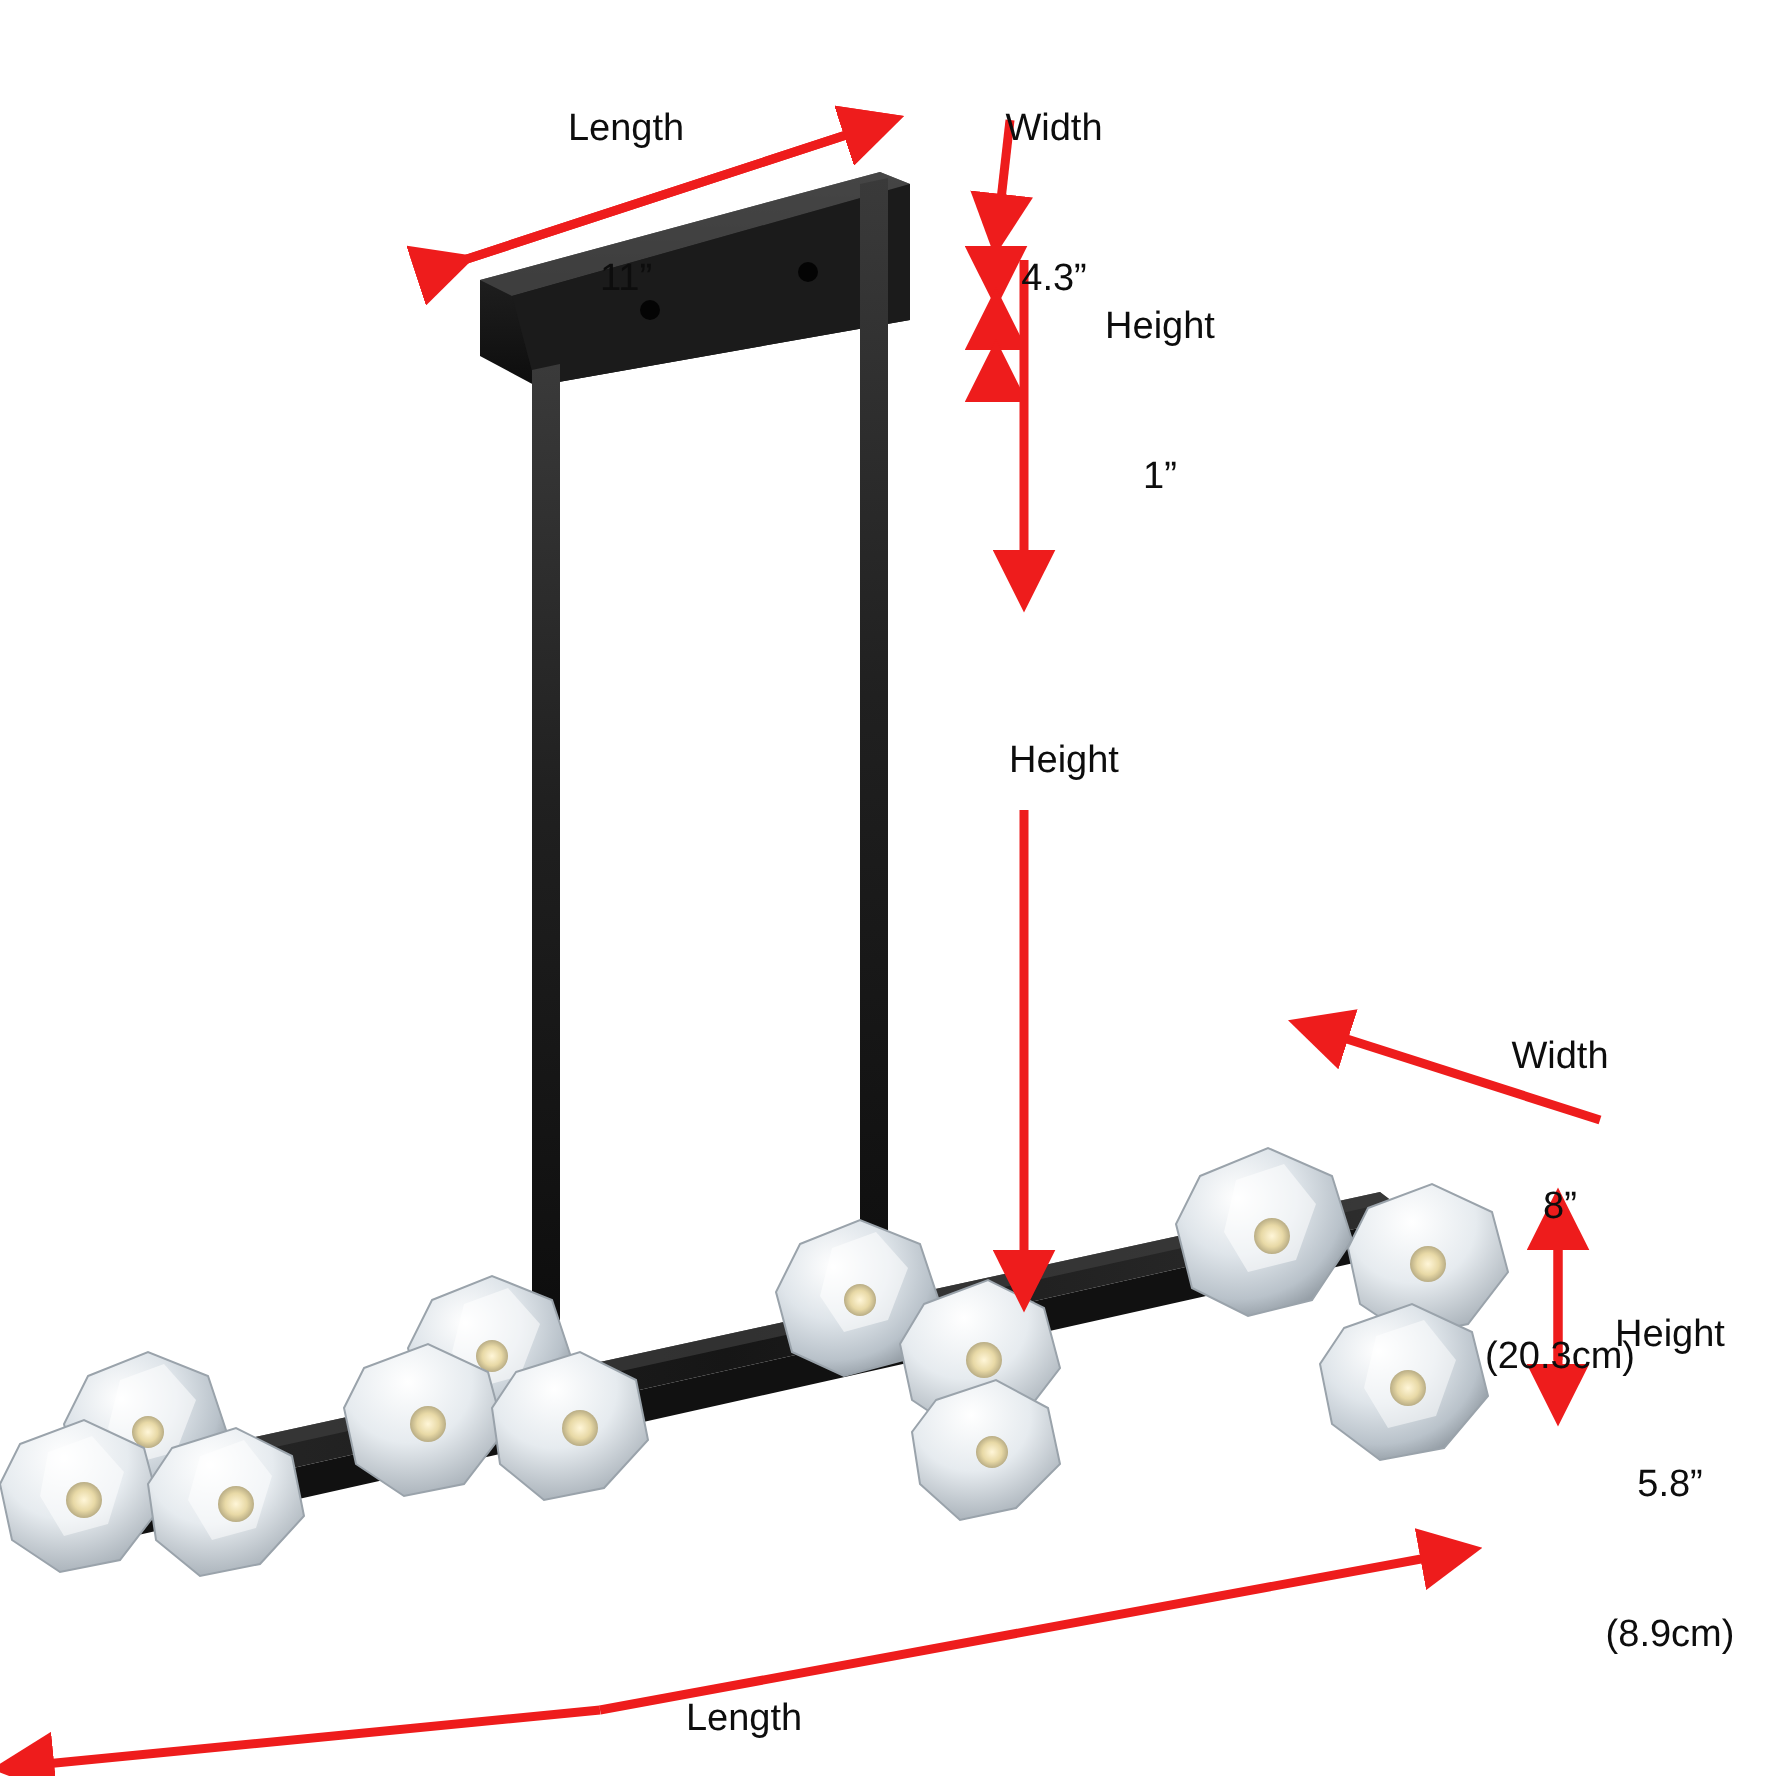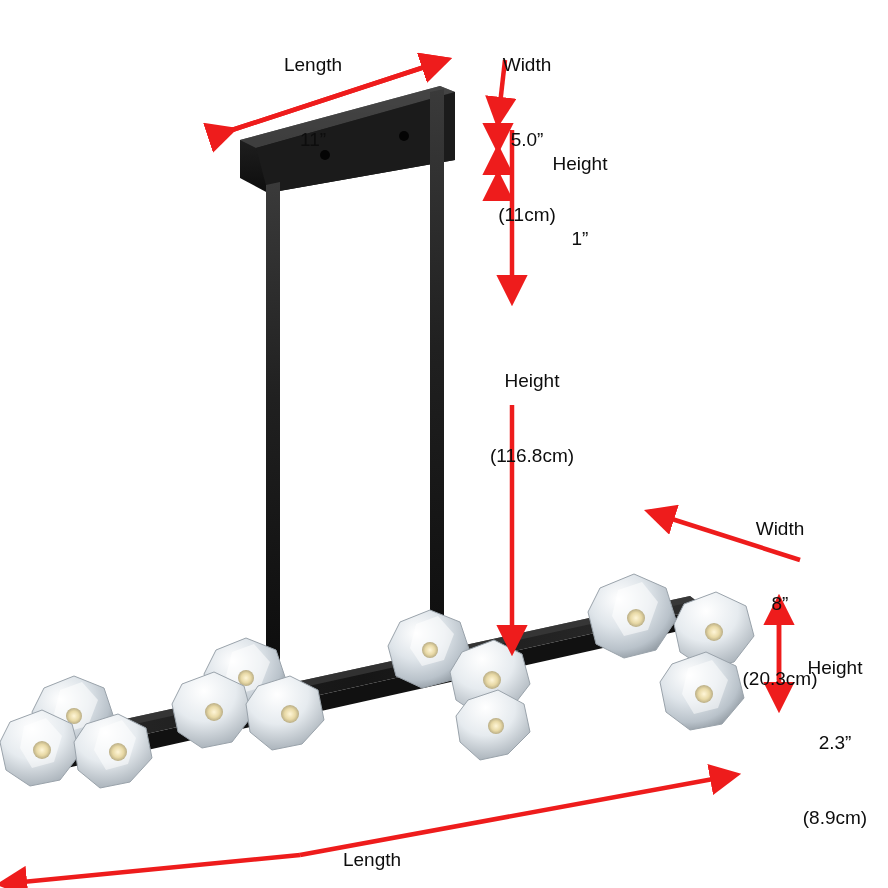--- a/index.html
+++ b/index.html
@@ -156,43 +156,41 @@
     </g>
   </svg>
 
   <div class="lbl" style="left:228px; top:2px; width:170px;">
     <div>Length</div>
     <div>11”</div>
   </div>
 
   <div class="lbl" style="left:452px; top:2px; width:150px;">
     <div>Width</div>
-    <div>5.0”</div>
-    <div>(11cm)</div>
+    <div>4.3”</div>
   </div>
 
   <div class="lbl" style="left:500px; top:101px; width:160px;">
     <div>Height</div>
     <div>1”</div>
   </div>
 
   <div class="lbl" style="left:447px; top:318px; width:170px;">
     <div>Height</div>
-    <div>(116.8cm)</div>
   </div>
 
   <div class="lbl" style="left:700px; top:466px; width:160px;">
     <div>Width</div>
     <div>8”</div>
     <div>(20.3cm)</div>
   </div>
 
   <div class="lbl" style="left:782px; top:605px; width:106px;">
     <div>Height</div>
-    <div>2.3”</div>
+    <div>5.8”</div>
     <div>(8.9cm)</div>
   </div>
 
   <div class="lbl" style="left:287px; top:797px; width:170px;">
     <div>Length</div>
     
     
   </div>
 
 </div>

